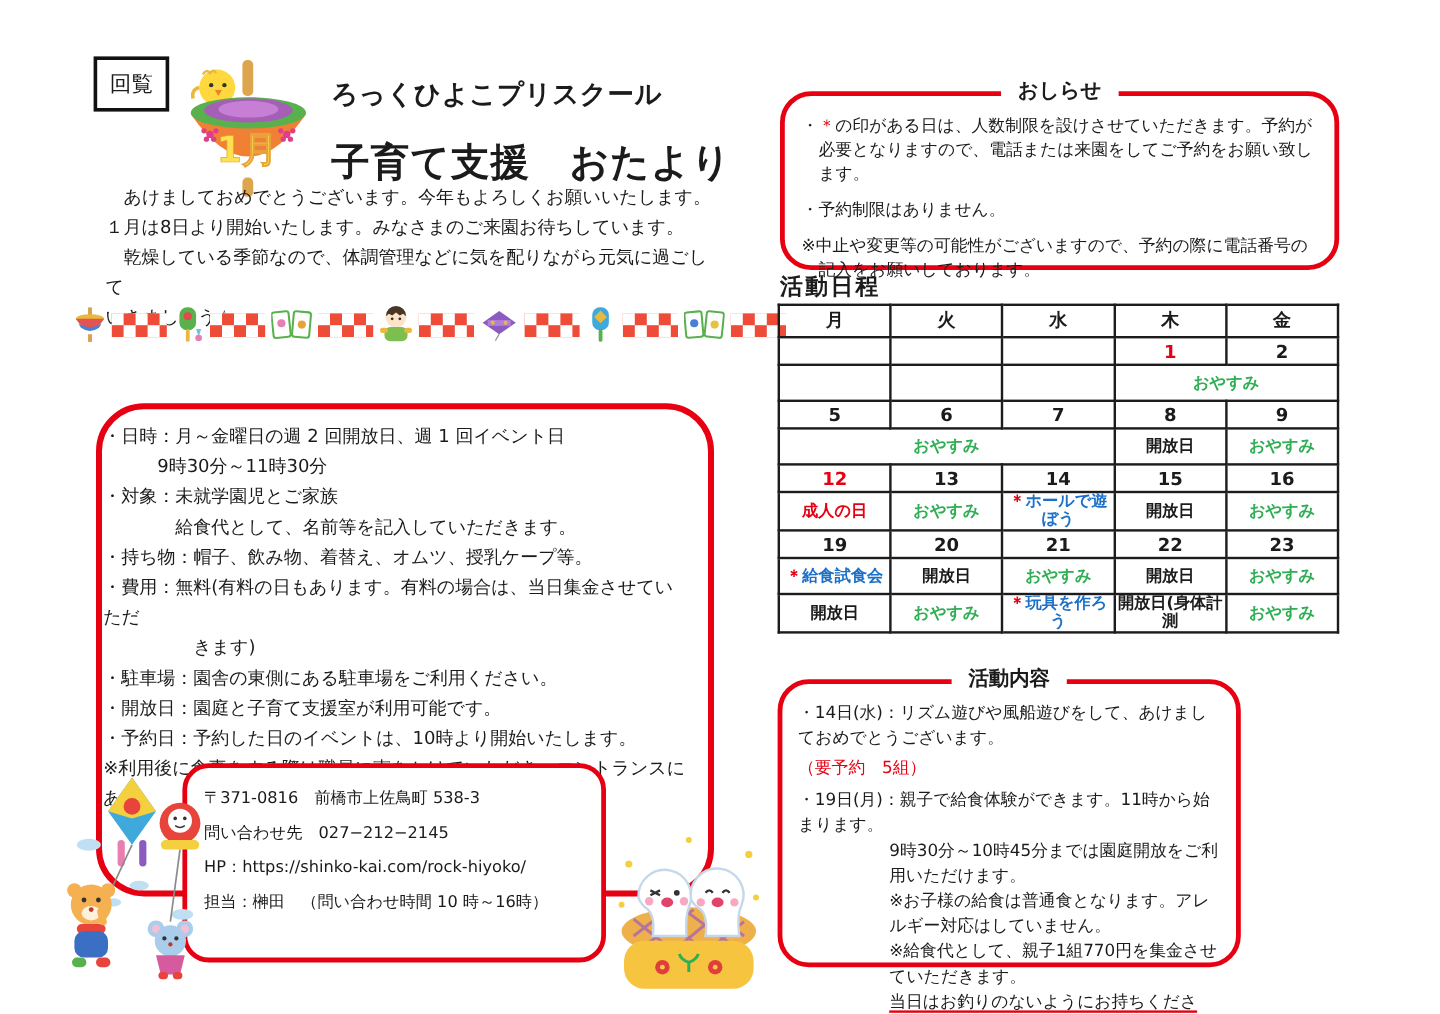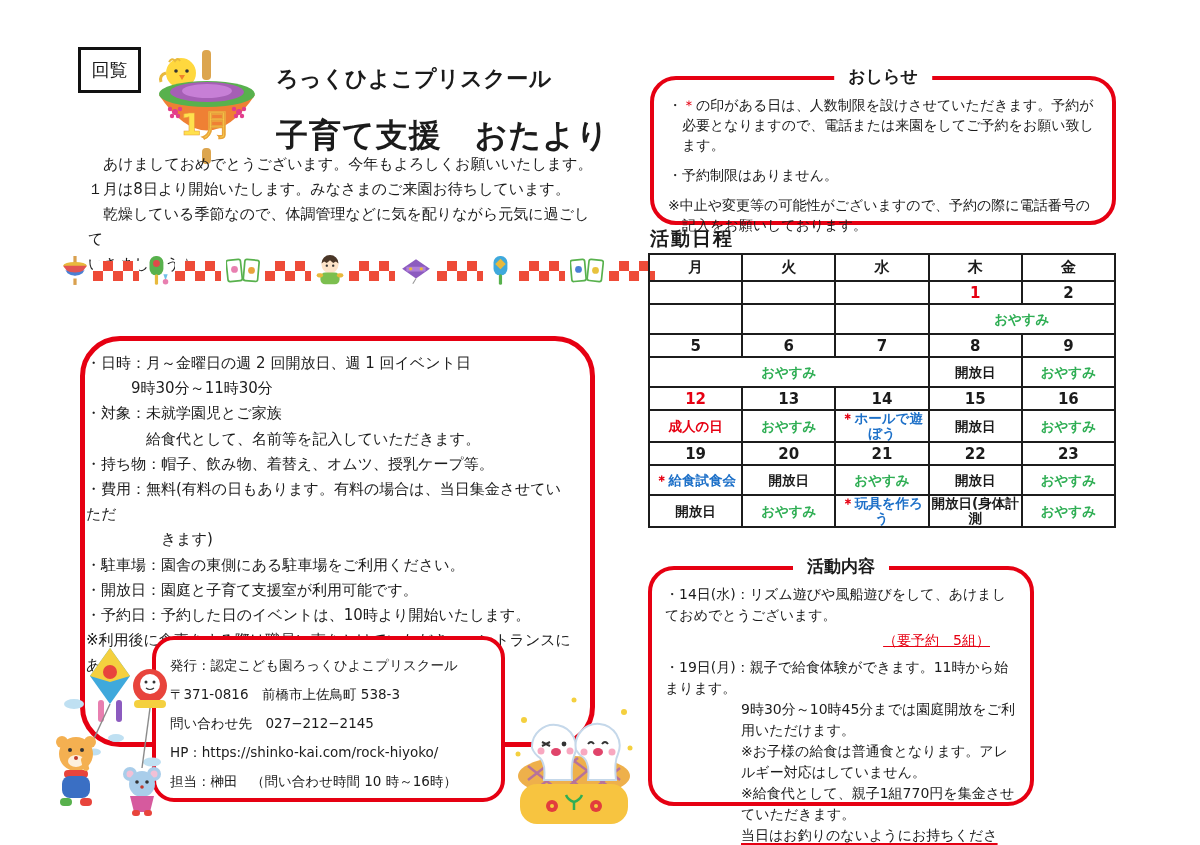--- a/index.html
+++ b/index.html
@@ -61,21 +61,21 @@
   .calendar table{width:100%;border-collapse:collapse;table-layout:fixed;}
   .calendar th,.calendar td{border:2px solid #1c1c1c;text-align:center;vertical-align:middle;overflow:hidden;}
   .calendar th{height:27px;font-size:15px;font-weight:800;}
   .calendar tr.date td{height:23px;font-size:15px;font-weight:700;}
   .calendar tr.label td{height:30px;font-size:13.5px;font-weight:700;line-height:15px;}
   .calendar td.small{font-size:11.5px;line-height:13px;}
 
   .activity-box{left:648px;top:566px;width:386px;height:240px;border-width:4.5px;border-radius:26px;
                 padding:14px 12px 6px 13px;font-size:14px;line-height:21px;font-weight:500;}
   .a-sub{padding-left:76px;}
-  .a-note{color:var(--red);text-align:right;padding-right:28px;margin:4px 0 6px 0;text-decoration:underline;}
+  .a-note{color:var(--red);padding-right:28px;margin:4px 0 6px 0;}
   .a-note2{color:var(--red);display:inline;}
 
   .illust{position:absolute;}
 </style>
 </head>
 <body>
 
 <div class="page">
 
   <div class="kairan">
@@ -190,21 +190,20 @@
     <div>・費用：無料(有料の日もあります。有料の場合は、当日集金させていただ</div>
     <div>　　　　　きます)</div>
     <div>・駐車場：園舎の東側にある駐車場をご利用ください。</div>
     <div>・開放日：園庭と子育て支援室が利用可能です。</div>
     <div>・予約日：予約した日のイベントは、10時より開始いたします。</div>
     <div>※利用後に食事をする際は職員に声をかけていただき、エントランスにあ</div>
     <div>　　　　るカフェスペースをご利用ください。</div>
   </div>
 
   <div class="rbox publisher-box">
-    <div>発行：認定こども園ろっくひよこプリスクール</div>
     <div>〒371-0816　前橋市上佐鳥町 538-3</div>
     <div>問い合わせ先　027−212−2145</div>
     <div>HP：https://shinko-kai.com/rock-hiyoko/</div>
     <div>担当：榊田　（問い合わせ時間 10 時～16時）</div>
   </div>
 
   <svg class="illust" style="left:28px;top:642px" width="152" height="178" viewBox="0 0 152 178">
     <g fill="#bfe0f2">
       <ellipse cx="46" cy="62" rx="10" ry="5"></ellipse>
         <ellipse cx="88" cy="96" rx="8" ry="4"></ellipse>

